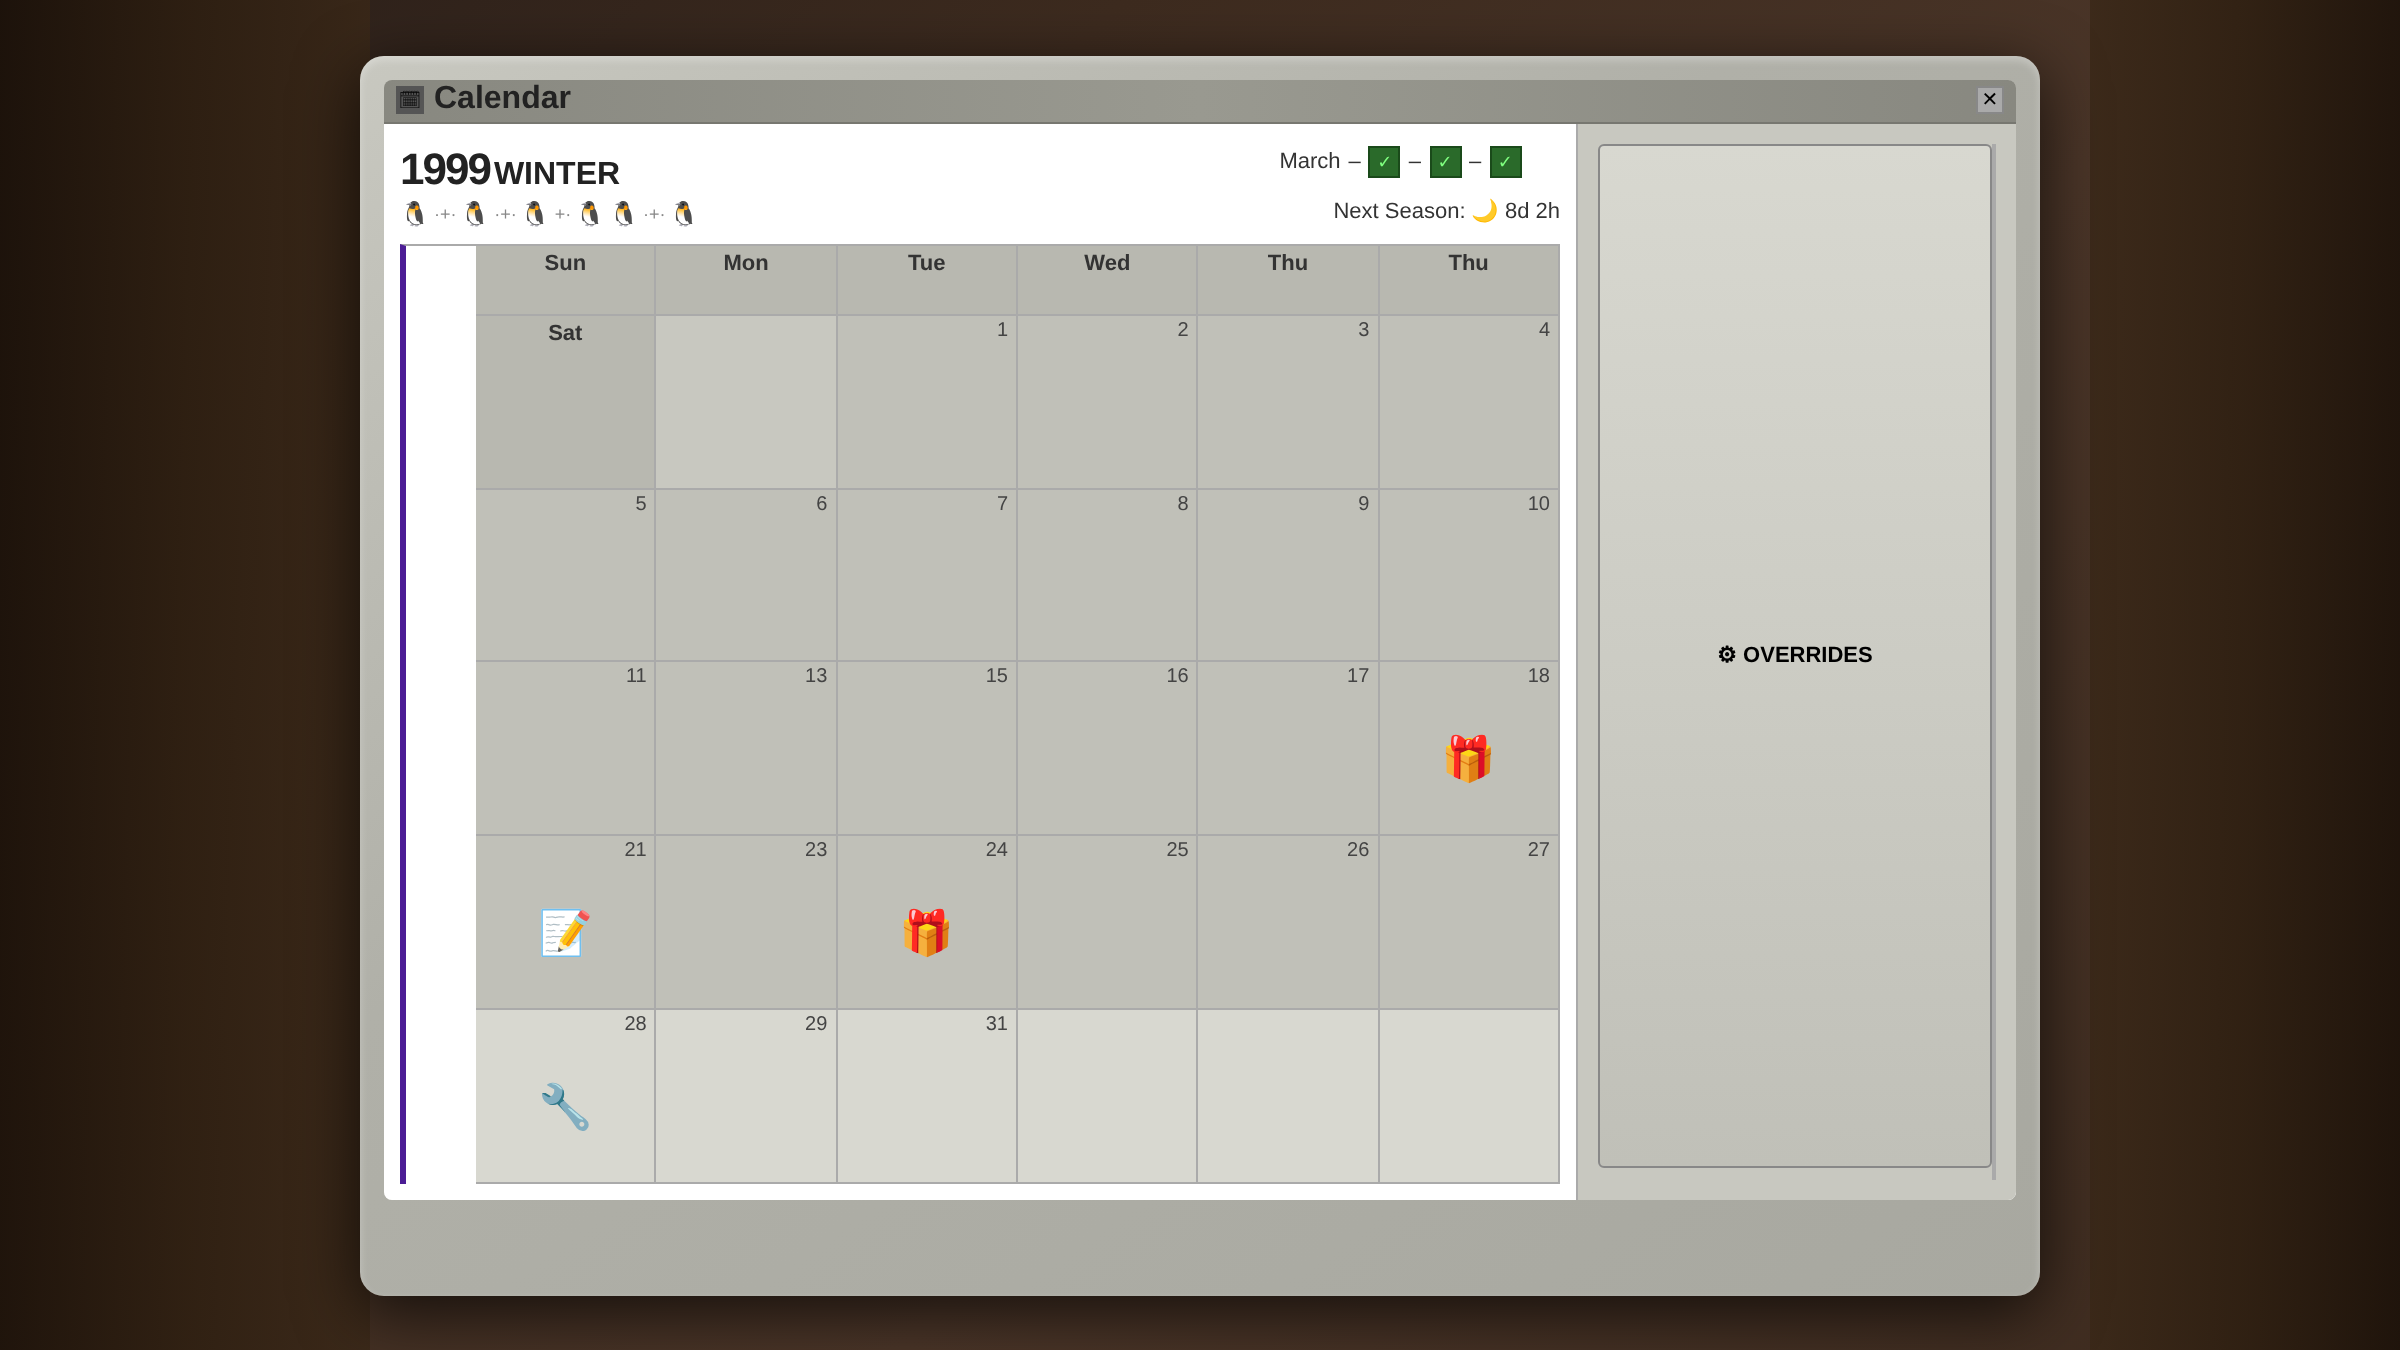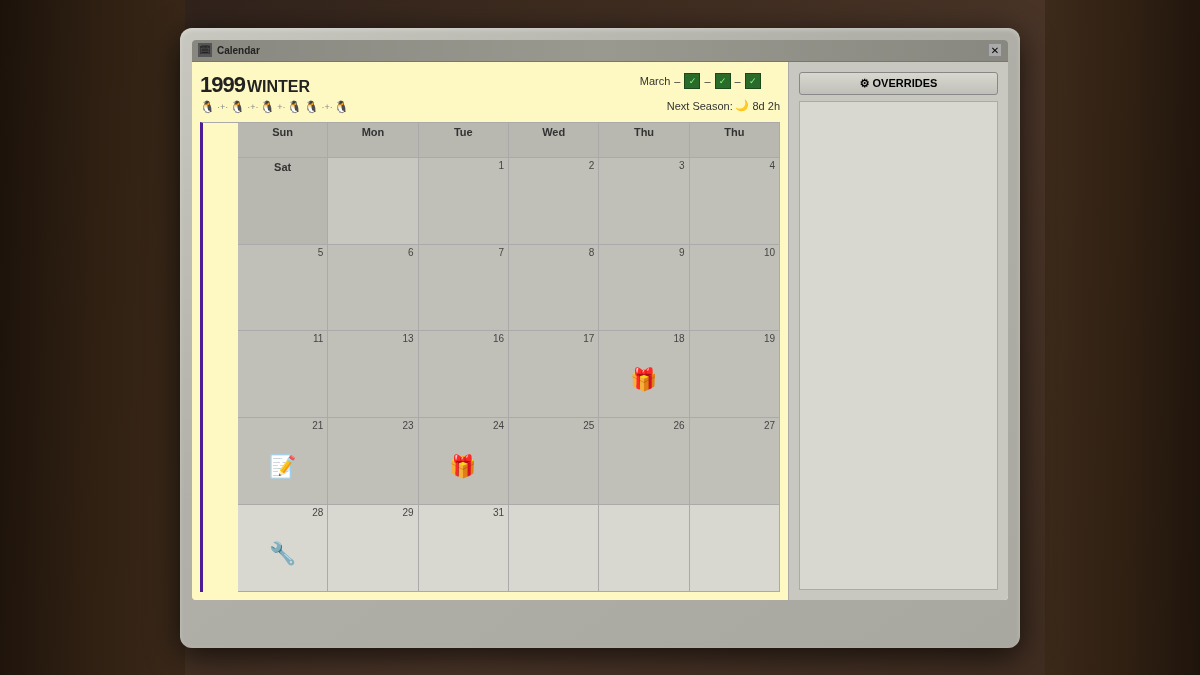--- a/index.html
+++ b/index.html
@@ -78,21 +78,21 @@
       height: 14px;
       margin-right: 5px;
       background: #555;
       display: flex;
       align-items: center;
       justify-content: center;
       font-size: 9px;
     }
 
     .title-bar-text {
-      font-size: 10px;
+      font-size: 16px;
       font-weight: bold;
       color: #222;
       flex: 1;
     }
 
     .title-bar-close {
       width: 14px;
       height: 14px;
       background: #aaa;
       border: 1px solid #888;
@@ -100,37 +100,37 @@
       align-items: center;
       justify-content: center;
       font-size: 10px;
       cursor: pointer;
     }
 
     
     .calendar-content {
       display: flex;
       height: calc(100% - 22px);
-      background: #fef9c3;
+      background: #ffffff;
     }
 
     
     .calendar-left {
       flex: 1;
       padding: 8px;
       display: flex;
       flex-direction: column;
     }
 
     
     .calendar-right {
       width: 220px;
       border-left: 1px solid #aaa;
       display: flex;
-      flex-direction: column;
+      flex-direction: row;
       padding: 10px;
       background: #c8c8c0;
     }
 
     .overrides-btn {
       width: 100%;
       padding: 4px 8px;
       background: linear-gradient(180deg, #d8d8d0 0%, #c0c0b8 100%);
       border: 1px solid #888;
       border-radius: 3px;
@@ -382,32 +382,32 @@
               <span class="day-number">10</span>
             </div>
           <div class="cal-cell">
               <span class="day-number">11</span>
             </div>
           <div class="cal-cell">
               <span class="day-number">13</span>
             </div>
 
           <div class="cal-cell">
+              <span class="day-number">15</span>
+            </div>
+          <div class="cal-cell">
               <span class="day-number">16</span>
             </div>
           <div class="cal-cell">
               <span class="day-number">17</span>
             </div>
           <div class="cal-cell">
             <span class="day-number">18</span>
             <div class="cell-icon">🎁</div>
           </div>
-          <div class="cal-cell">
-              <span class="day-number">19</span>
-            </div>
 
           <div class="cal-cell">
             <span class="day-number">21</span>
             <div class="cell-icon">📝</div>
           </div>
           <div class="cal-cell">
               <span class="day-number">23</span>
             </div>
           <div class="cal-cell">
             <span class="day-number">24</span>

